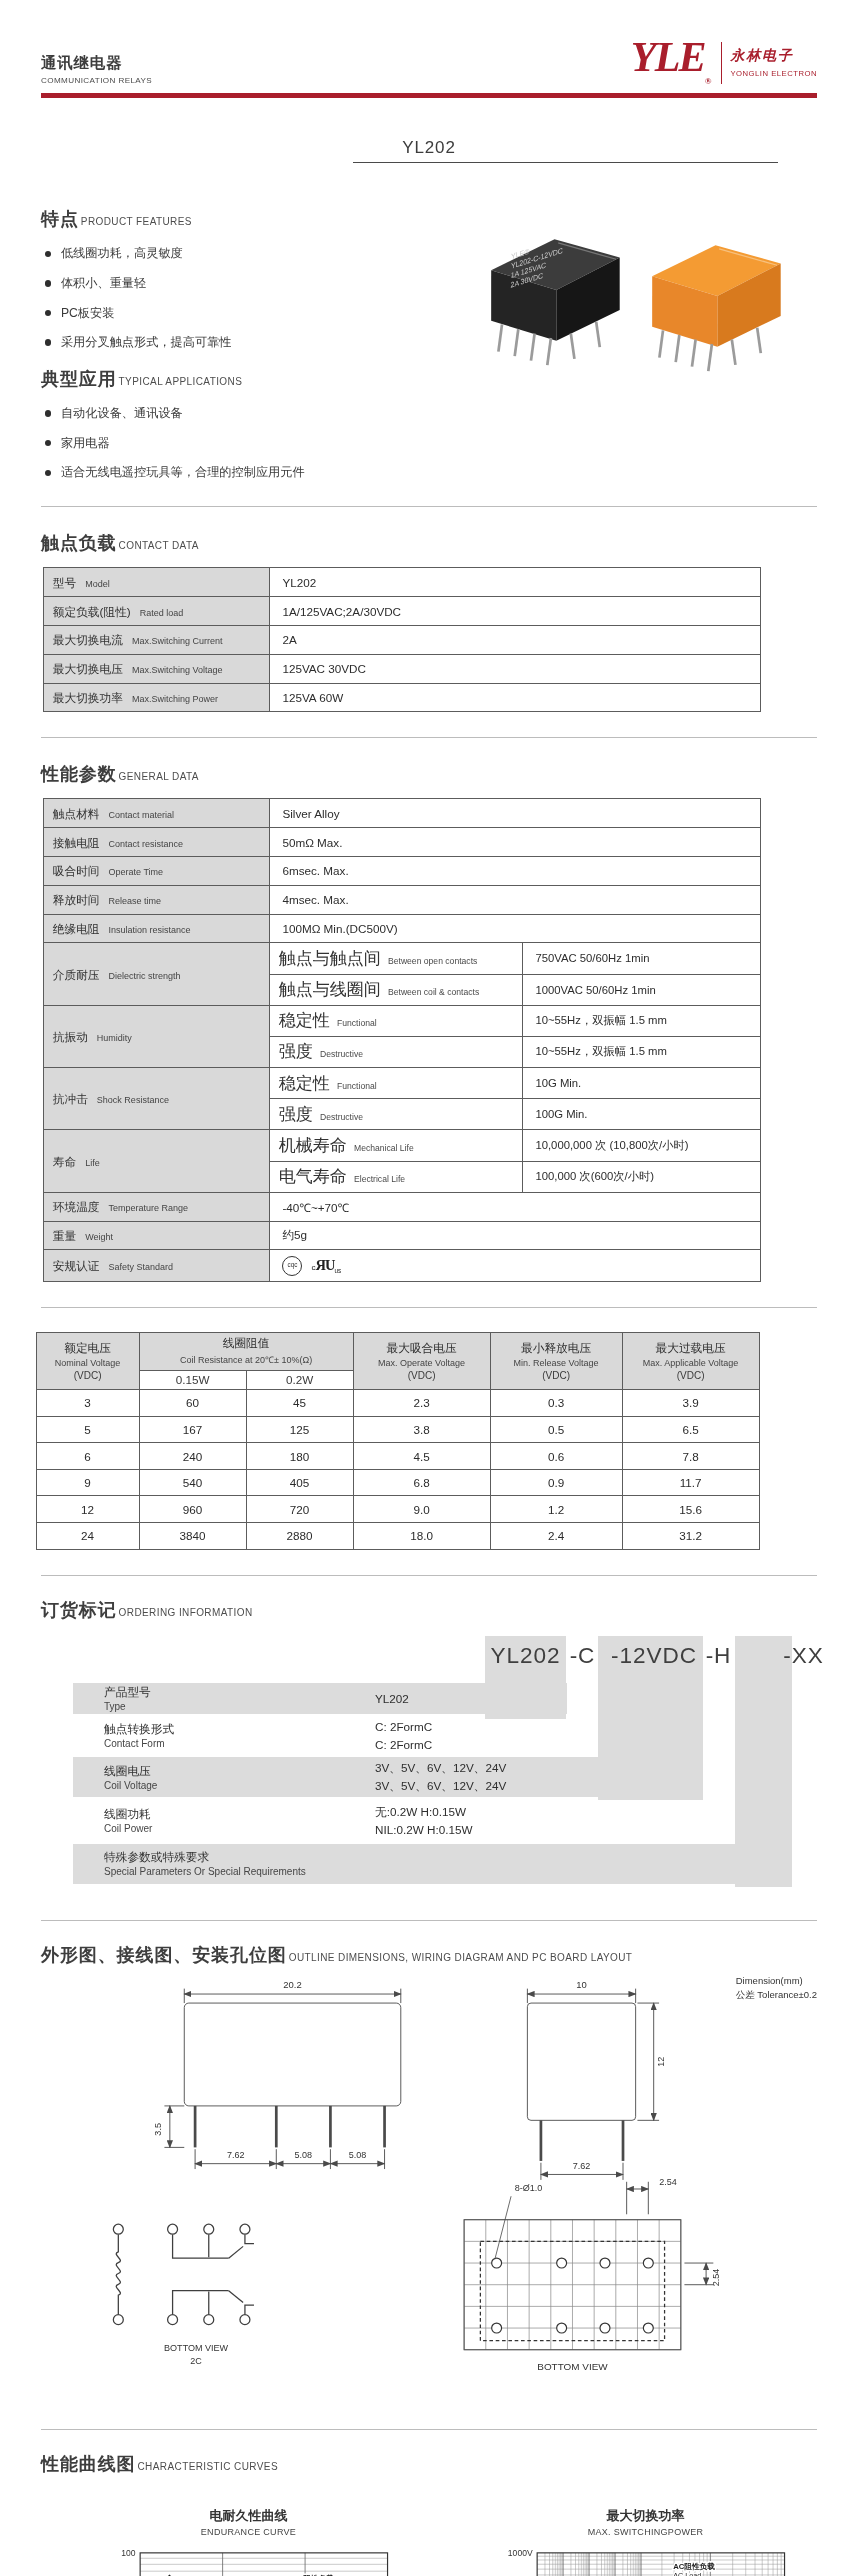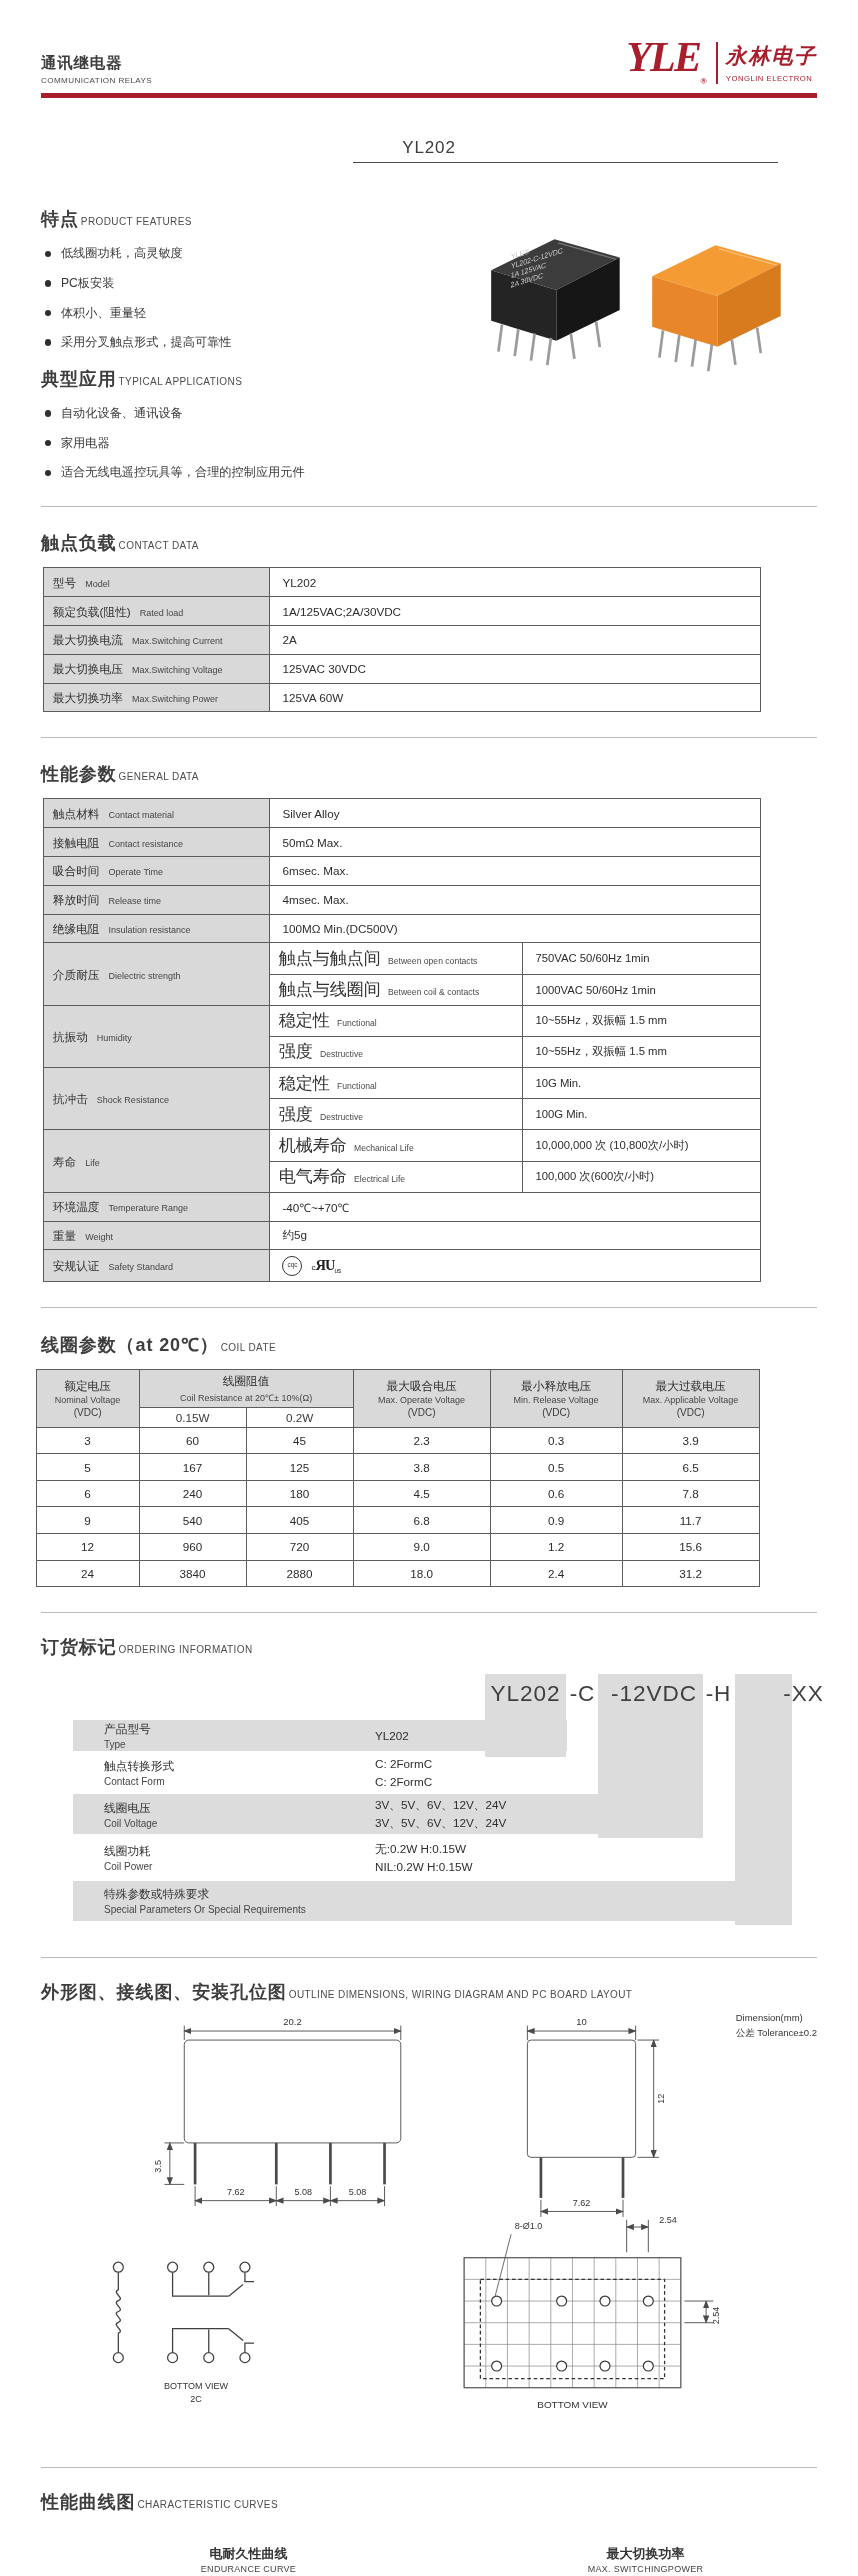--- a/index.html
+++ b/index.html
@@ -8,21 +8,21 @@
   .content{padding:0 41px;position:relative;}
 
   
   .hdr{display:flex;justify-content:space-between;align-items:flex-end;padding-top:40px;gap:28px;}
   .cat-cn{font-size:15.4px;font-weight:bold;color:#3d3d3d;letter-spacing:0.9px;}
   .cat-en{font-size:8.1px;color:#4a4a4a;letter-spacing:0.4px;margin-top:2.7px;}
   .logo{display:flex;align-items:center;color:#a91e2c;}
   .logo-yle{font-family:"Liberation Serif",serif;font-style:italic;font-weight:bold;font-size:42px;line-height:.85;letter-spacing:-1.8px;}
   .logo-reg{font-size:9px;vertical-align:-12.6px;font-style:normal;letter-spacing:0;}
   .logo-div{width:1.8px;height:42px;background:#a91e2c;margin:0 8.1px 0 9px;}
-  .logo-cn{font-size:21px;font-weight:bold;font-family:"Liberation Serif",serif;font-style:italic;letter-spacing:1.8px;}
+  .logo-cn{font-size:14px;font-weight:bold;font-family:"Liberation Serif",serif;font-style:italic;letter-spacing:1.8px;}
   .logo-en{font-size:7.7px;letter-spacing:0.5px;margin-top:3.6px;}
   .redbar{height:4.5px;background:#a91e2c;margin-top:8.1px;}
 
   
   .model-block{margin-top:40px;position:relative;height:31px;}
   .model-name{position:absolute;left:0;width:100%;text-align:center;font-size:17px;color:#3c3c3c;letter-spacing:0.9px;}
   .model-underline{position:absolute;left:312px;width:425px;top:24.4px;border-top:1.4px solid #4a4a4a;}
 
   
   .stitle{display:flex;align-items:baseline;gap:2px;}
@@ -121,25 +121,25 @@
         <span class="st-cn">特点</span>
         <span class="st-en">PRODUCT FEATURES</span>
       </div>
       <ul class="bullets" id="features-list">
           <li>
             <span class="dot"></span>
             <span>低线圈功耗，高灵敏度</span>
           </li>
           <li>
             <span class="dot"></span>
-            <span>PC板安装</span>
+            <span>体积小、重量轻</span>
           </li>
           <li>
             <span class="dot"></span>
-            <span>体积小、重量轻</span>
+            <span>PC板安装</span>
           </li>
           <li>
             <span class="dot"></span>
             <span>采用分叉触点形式，提高可靠性</span>
           </li>
         </ul>
 
       <div class="relay-photos">
         <svg id="black-relay" width="172" height="154" viewBox="0 0 190 170" style="position:absolute;left:0;top:0;">
           <g stroke-linejoin="round">
@@ -322,24 +322,20 @@
               <td class="label-cell"><span class="lab-cn">安规认证</span><span class="lab-en">Safety  Standard</span></td>
               <td class="value-cell" colspan="2"><span class="cqc-logo">cqc</span><span class="ul-logo"><i>c</i><b>ЯU</b><sub>us</sub></span></td>
             </tr>
           </tbody>
       </table>
     </div>
 
     <hr class="sep">
 
     <div style="margin-top:23.5px;">
-      <div class="stitle">
-        <span class="st-cn">线圈参数（at 20℃）</span>
-        <span class="st-en">COIL DATE</span>
-      </div>
       <table class="dt coil" id="coil-table" style="width:723px;margin-left:-5.4px;">
         <colgroup>
             <col style="width:103px;">
             <col style="width:107px;">
             <col style="width:107px;">
             <col style="width:137px;">
             <col style="width:132px;">
             <col style="width:137px;">
           </colgroup>
         <thead>

